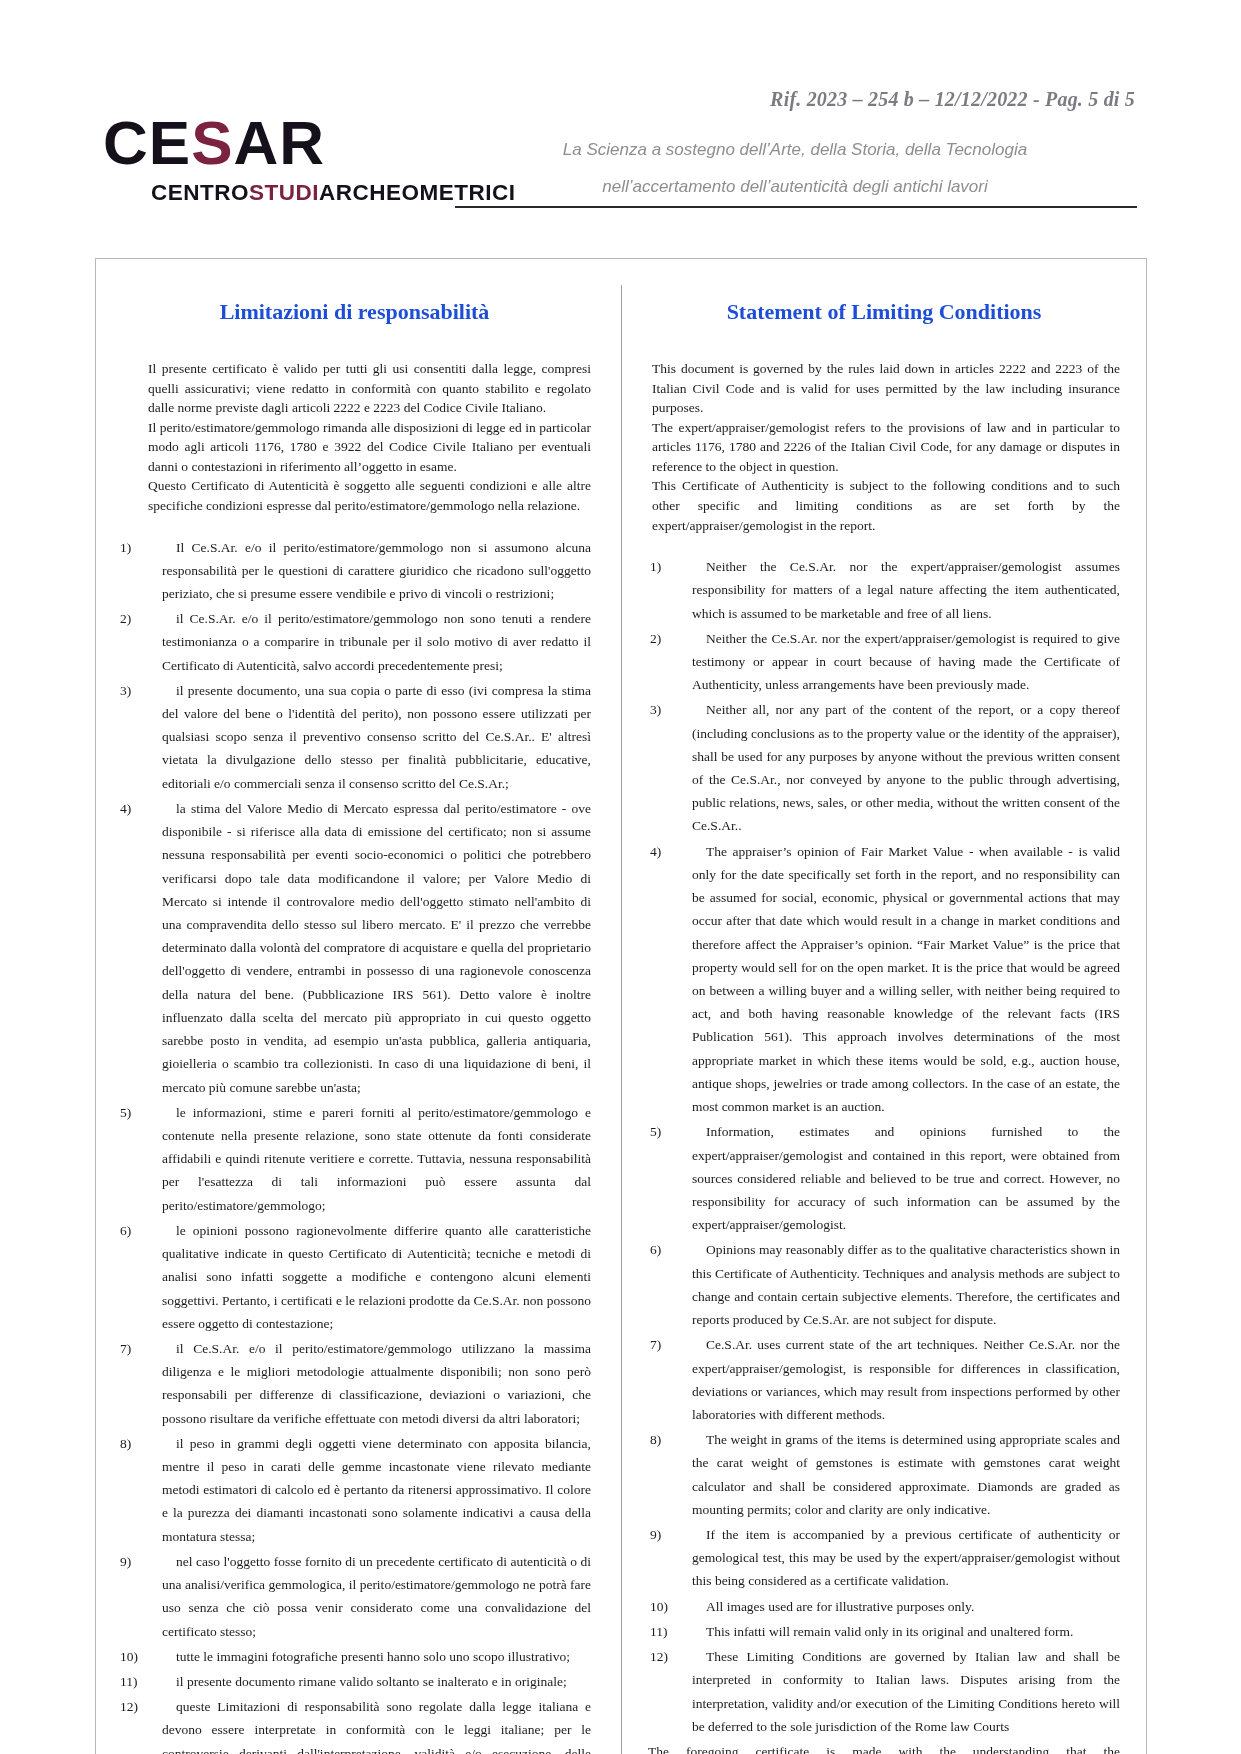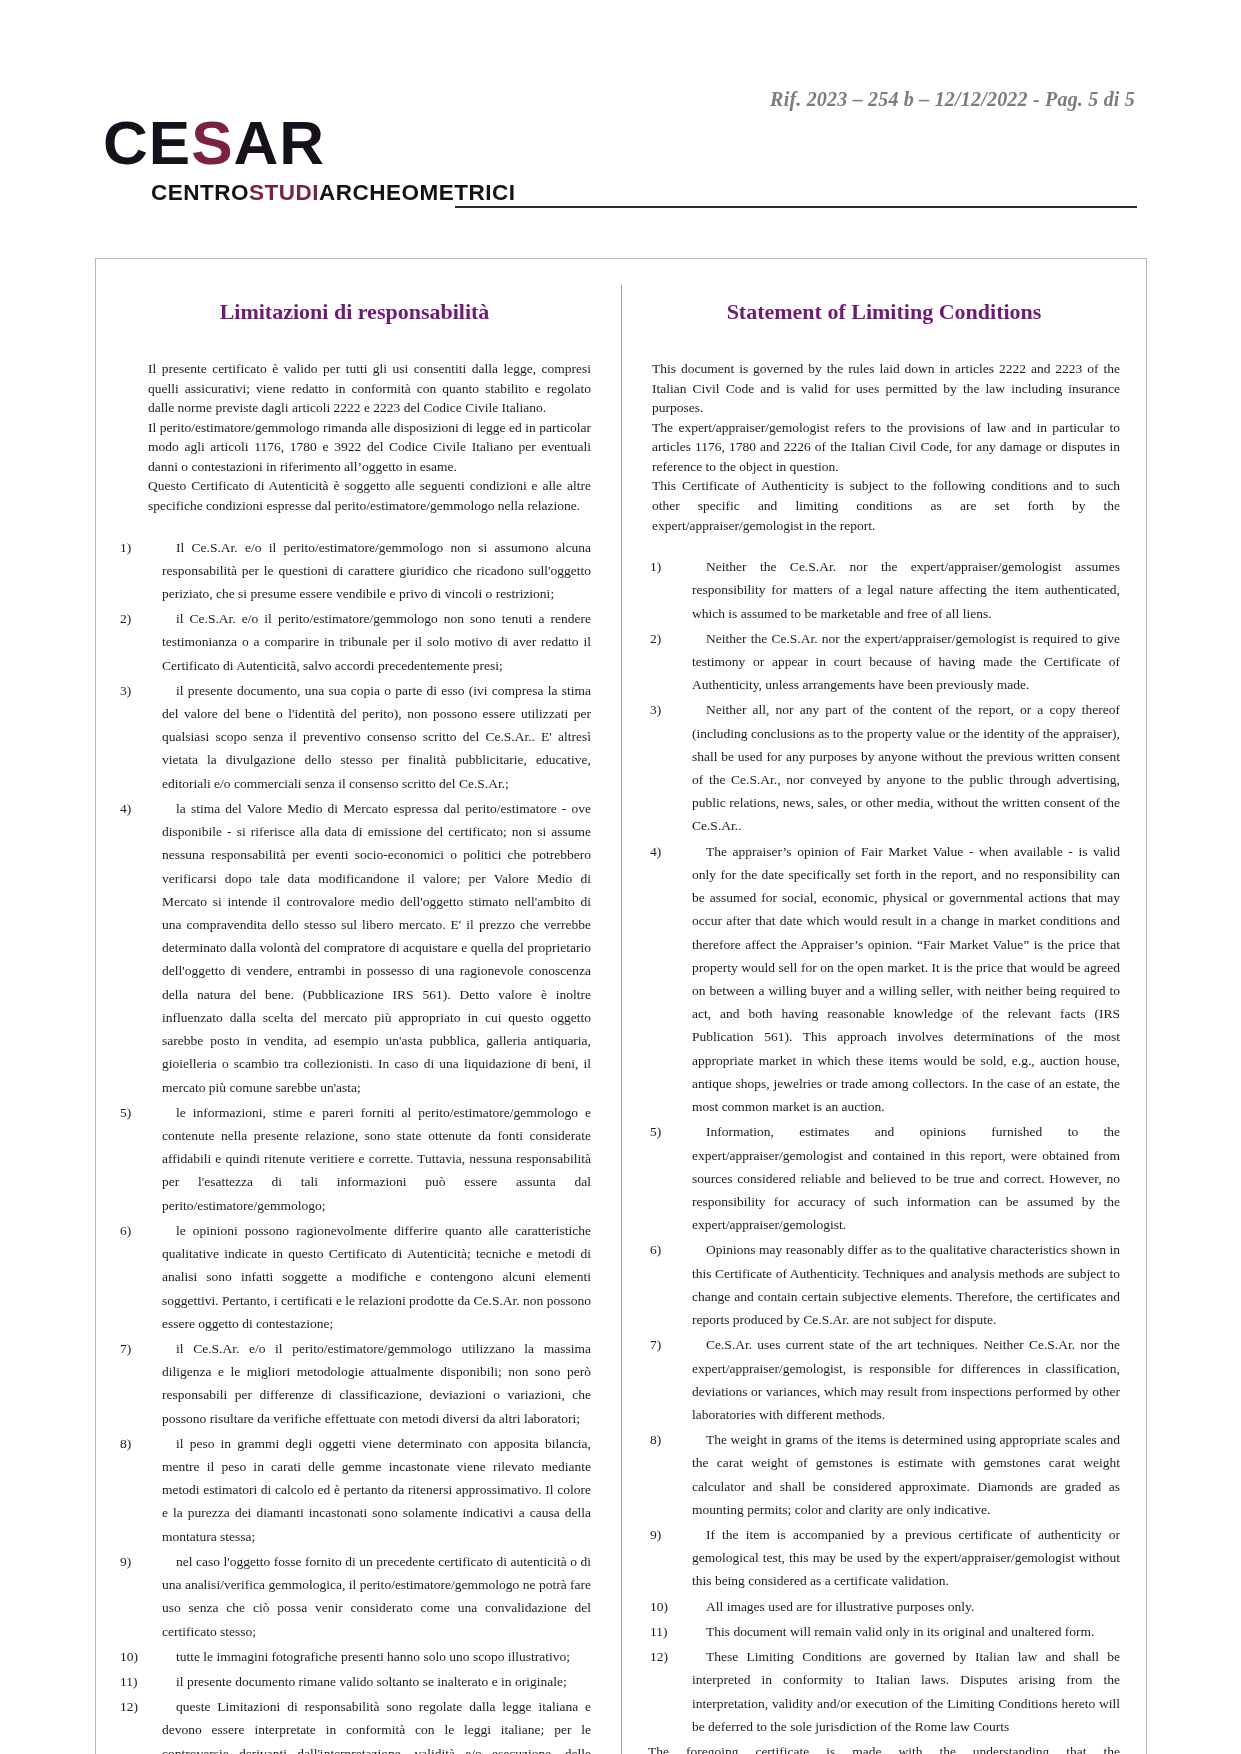--- a/index.html
+++ b/index.html
@@ -49,21 +49,21 @@
   .main-box {
     margin: 0 94px 0 95px;
     border: 1px solid #b8b8b8;
     display: flex;
     padding: 26px 0 30px 0;
   }
   .col { width: 50%; padding: 0 30px 0 22px; }
   .col.right { border-left: 1px solid #9f9f9f; padding: 0 26px 0 26px; }
   .col-title {
     text-align: center; font-weight: bold; font-size: 22px;
-    margin: 14px 0 34px 0; color: #701a75;
+    margin: 14px 0 34px 0; color: #1d4ed8;
   }
   .intro p {
     font-size: 13.5px; line-height: 1.45; text-align: justify;
     margin: 0 0 0 30px;
   }
   .col.right .intro p { margin-left: 4px; }
   .items { margin-top: 20px; }
   .item { display: flex; margin-bottom: 2px; }
   .item .num {
     flex: 0 0 44px; font-size: 13.5px; line-height: 1.72;
@@ -85,20 +85,24 @@
 <div class="page">
 
   <div class="header">
     <div class="ref-line">Rif. 2023 – 254 b – 12/12/2022 - Pag. 5 di 5</div>
 
     <div class="logo-block">
       <div class="logo-word"><span>CE</span><span class="mid">S</span><span>AR</span></div>
       <div class="logo-sub"><span>CENTRO</span><span class="mid">STUDI</span><span>ARCHEOMETRICI</span></div>
     </div>
 
+    <div class="tagline">
+      <div class="t1">La Scienza a sostegno dell’Arte, della Storia, della Tecnologia</div>
+      <div class="t2">nell’accertamento dell’autenticità degli antichi lavori</div>
+    </div>
 
     <div class="header-rule"></div>
   </div>
 
   <div class="main-box">
 
     <div class="col left">
       <div class="col-title">Limitazioni di responsabilità</div>
       <div class="intro">
         <p>Il presente certificato è valido per tutti gli usi consentiti dalla legge, compresi quelli assicurativi; viene redatto in conformità con quanto stabilito e regolato dalle norme previste dagli articoli 2222 e 2223 del Codice Civile Italiano.</p>
@@ -201,21 +205,21 @@
         <div class="item">
             <span class="num">9)</span>
             <div class="itext">If the item is accompanied by a previous certificate of authenticity or gemological test, this may be used by the expert/appraiser/gemologist without this being considered as a certificate validation.</div>
           </div>
         <div class="item">
             <span class="num">10)</span>
             <div class="itext">All images used are for illustrative purposes only.</div>
           </div>
         <div class="item">
             <span class="num">11)</span>
-            <div class="itext">This document will remain valid only in its original and unaltered form.</div>
+            <div class="itext">This infatti will remain valid only in its original and unaltered form.</div>
           </div>
         <div class="item">
             <span class="num">12)</span>
             <div class="itext">These Limiting Conditions are governed by Italian law and shall be interpreted in conformity to Italian laws. Disputes arising from the interpretation, validity and/or execution of the Limiting Conditions hereto will be deferred to the sole jurisdiction of the Rome law Courts</div>
           </div>
       </div>
       <div class="closing">The foregoing certificate is made with the understanding that the expert/appraiser/gemologist assumes no liability with respect to any action that may be taken on the basis of this document.</div>
     </div>
   </div>
 

